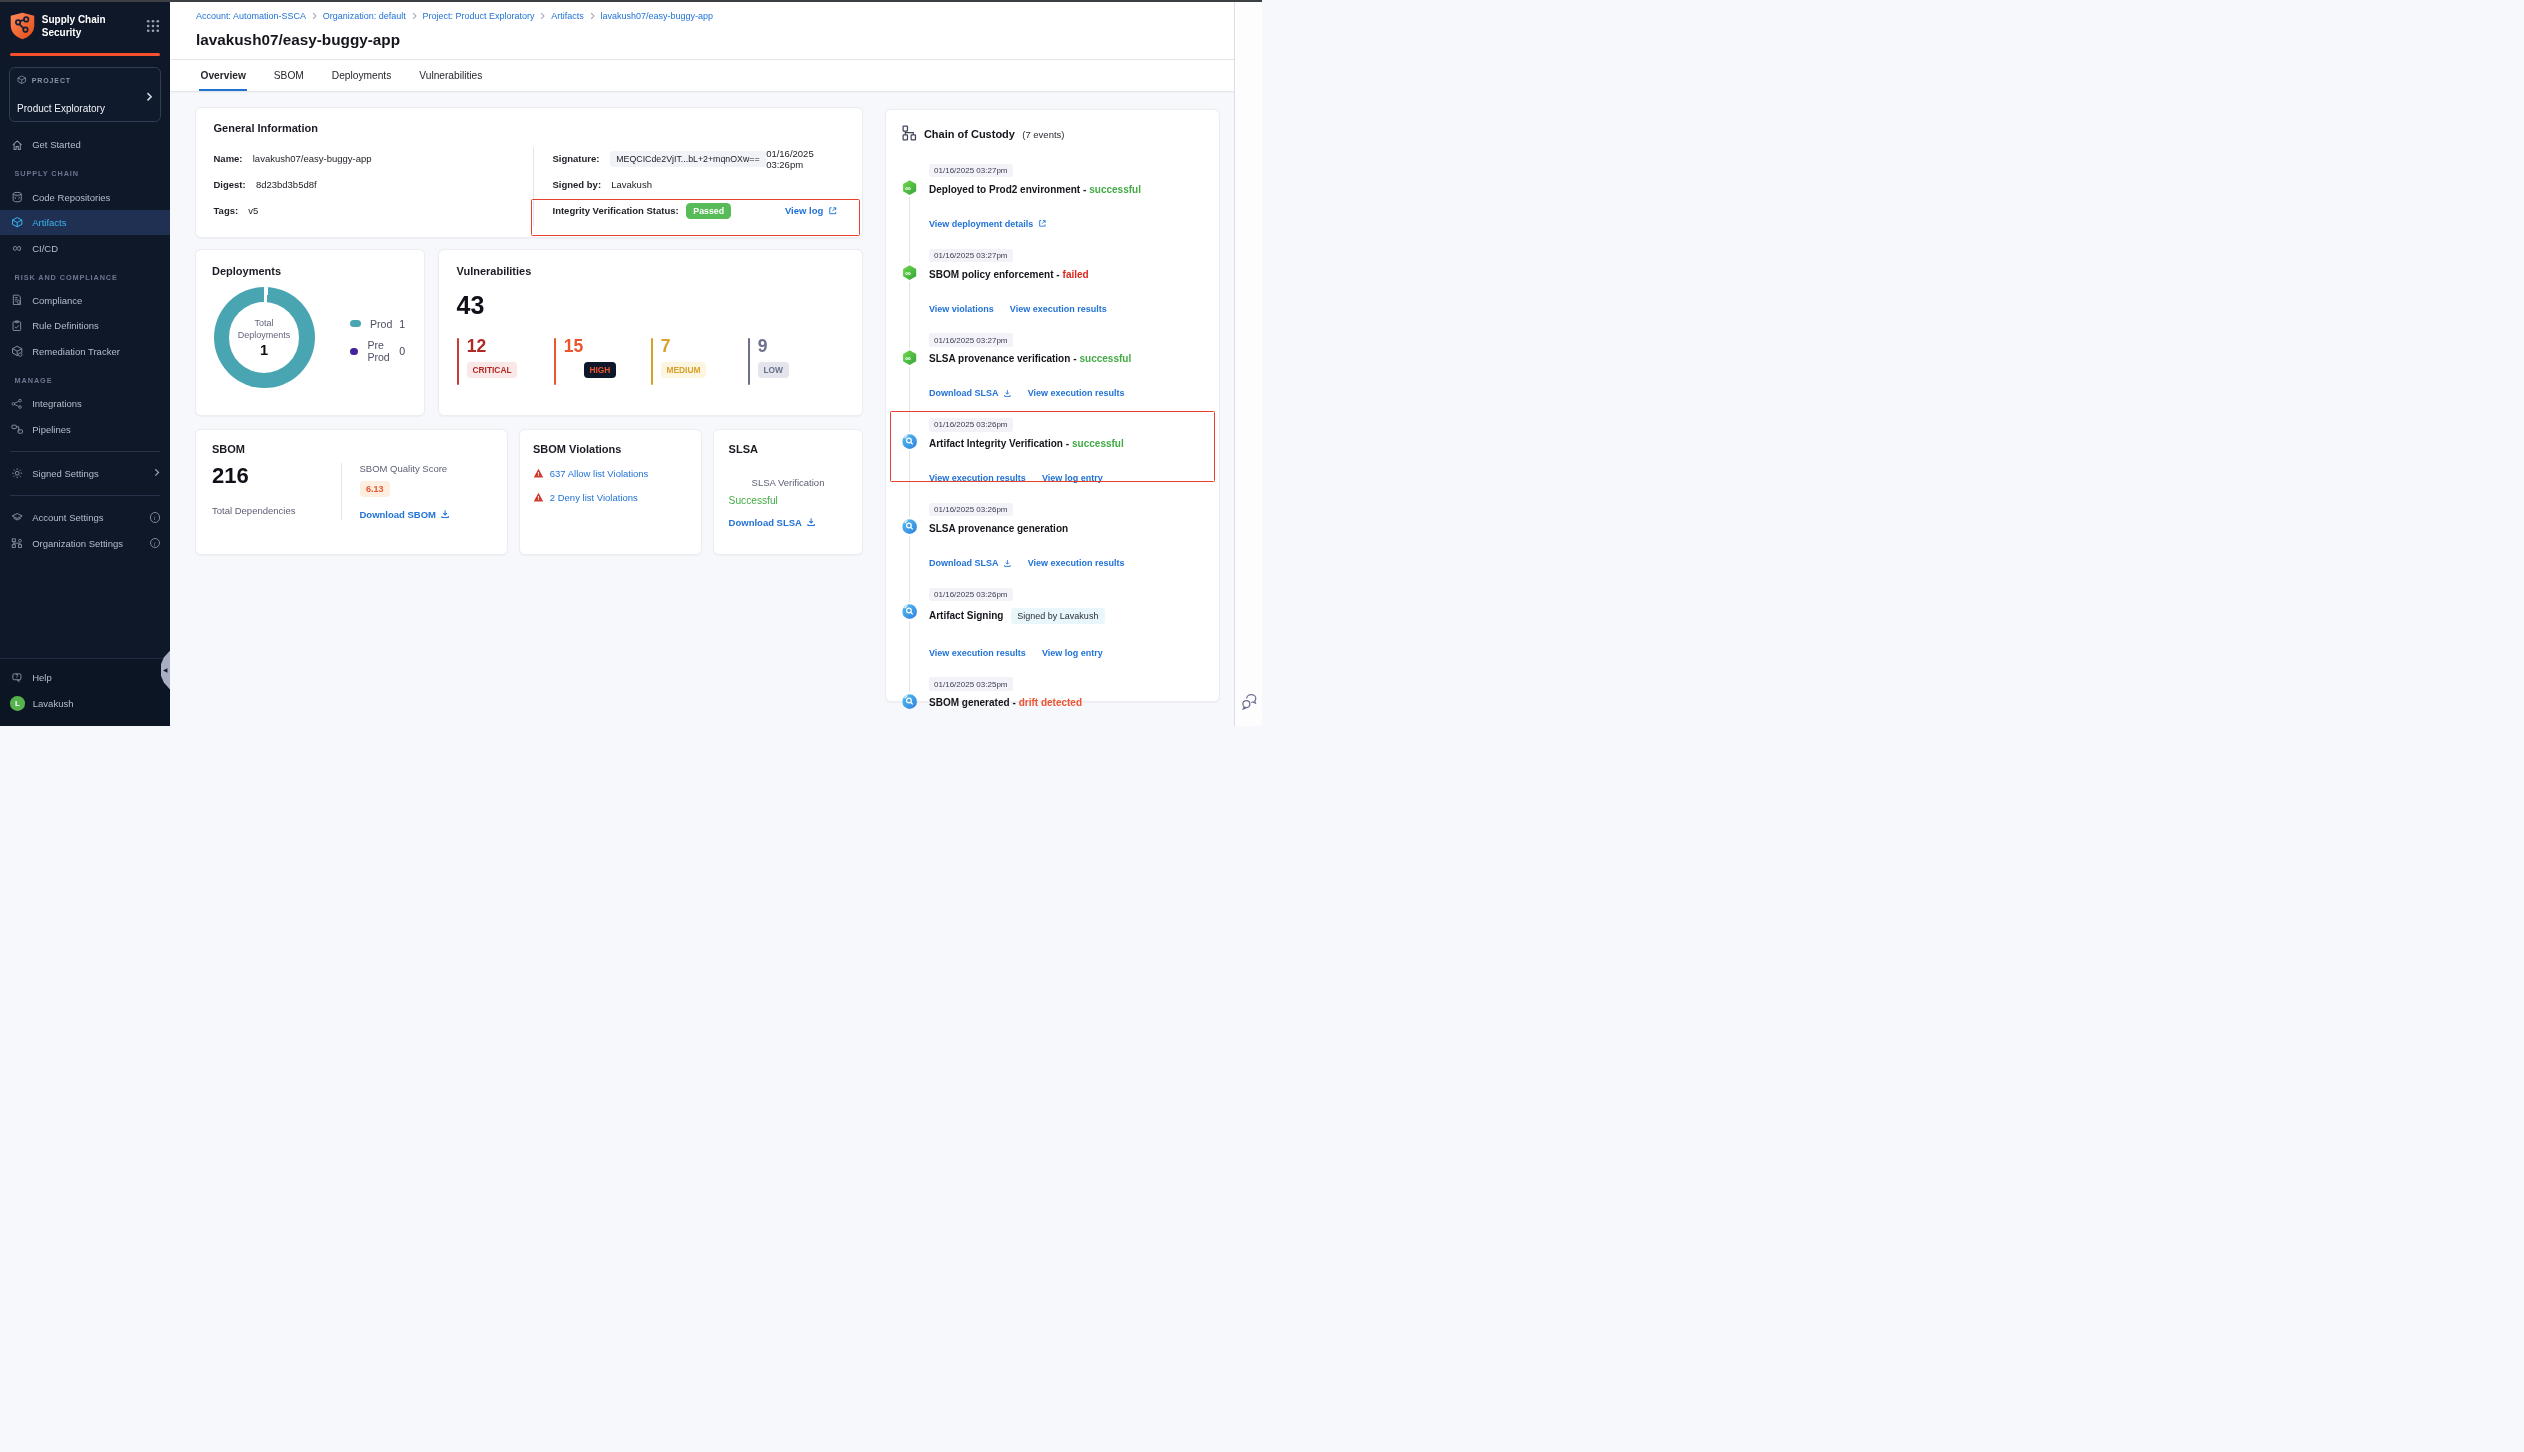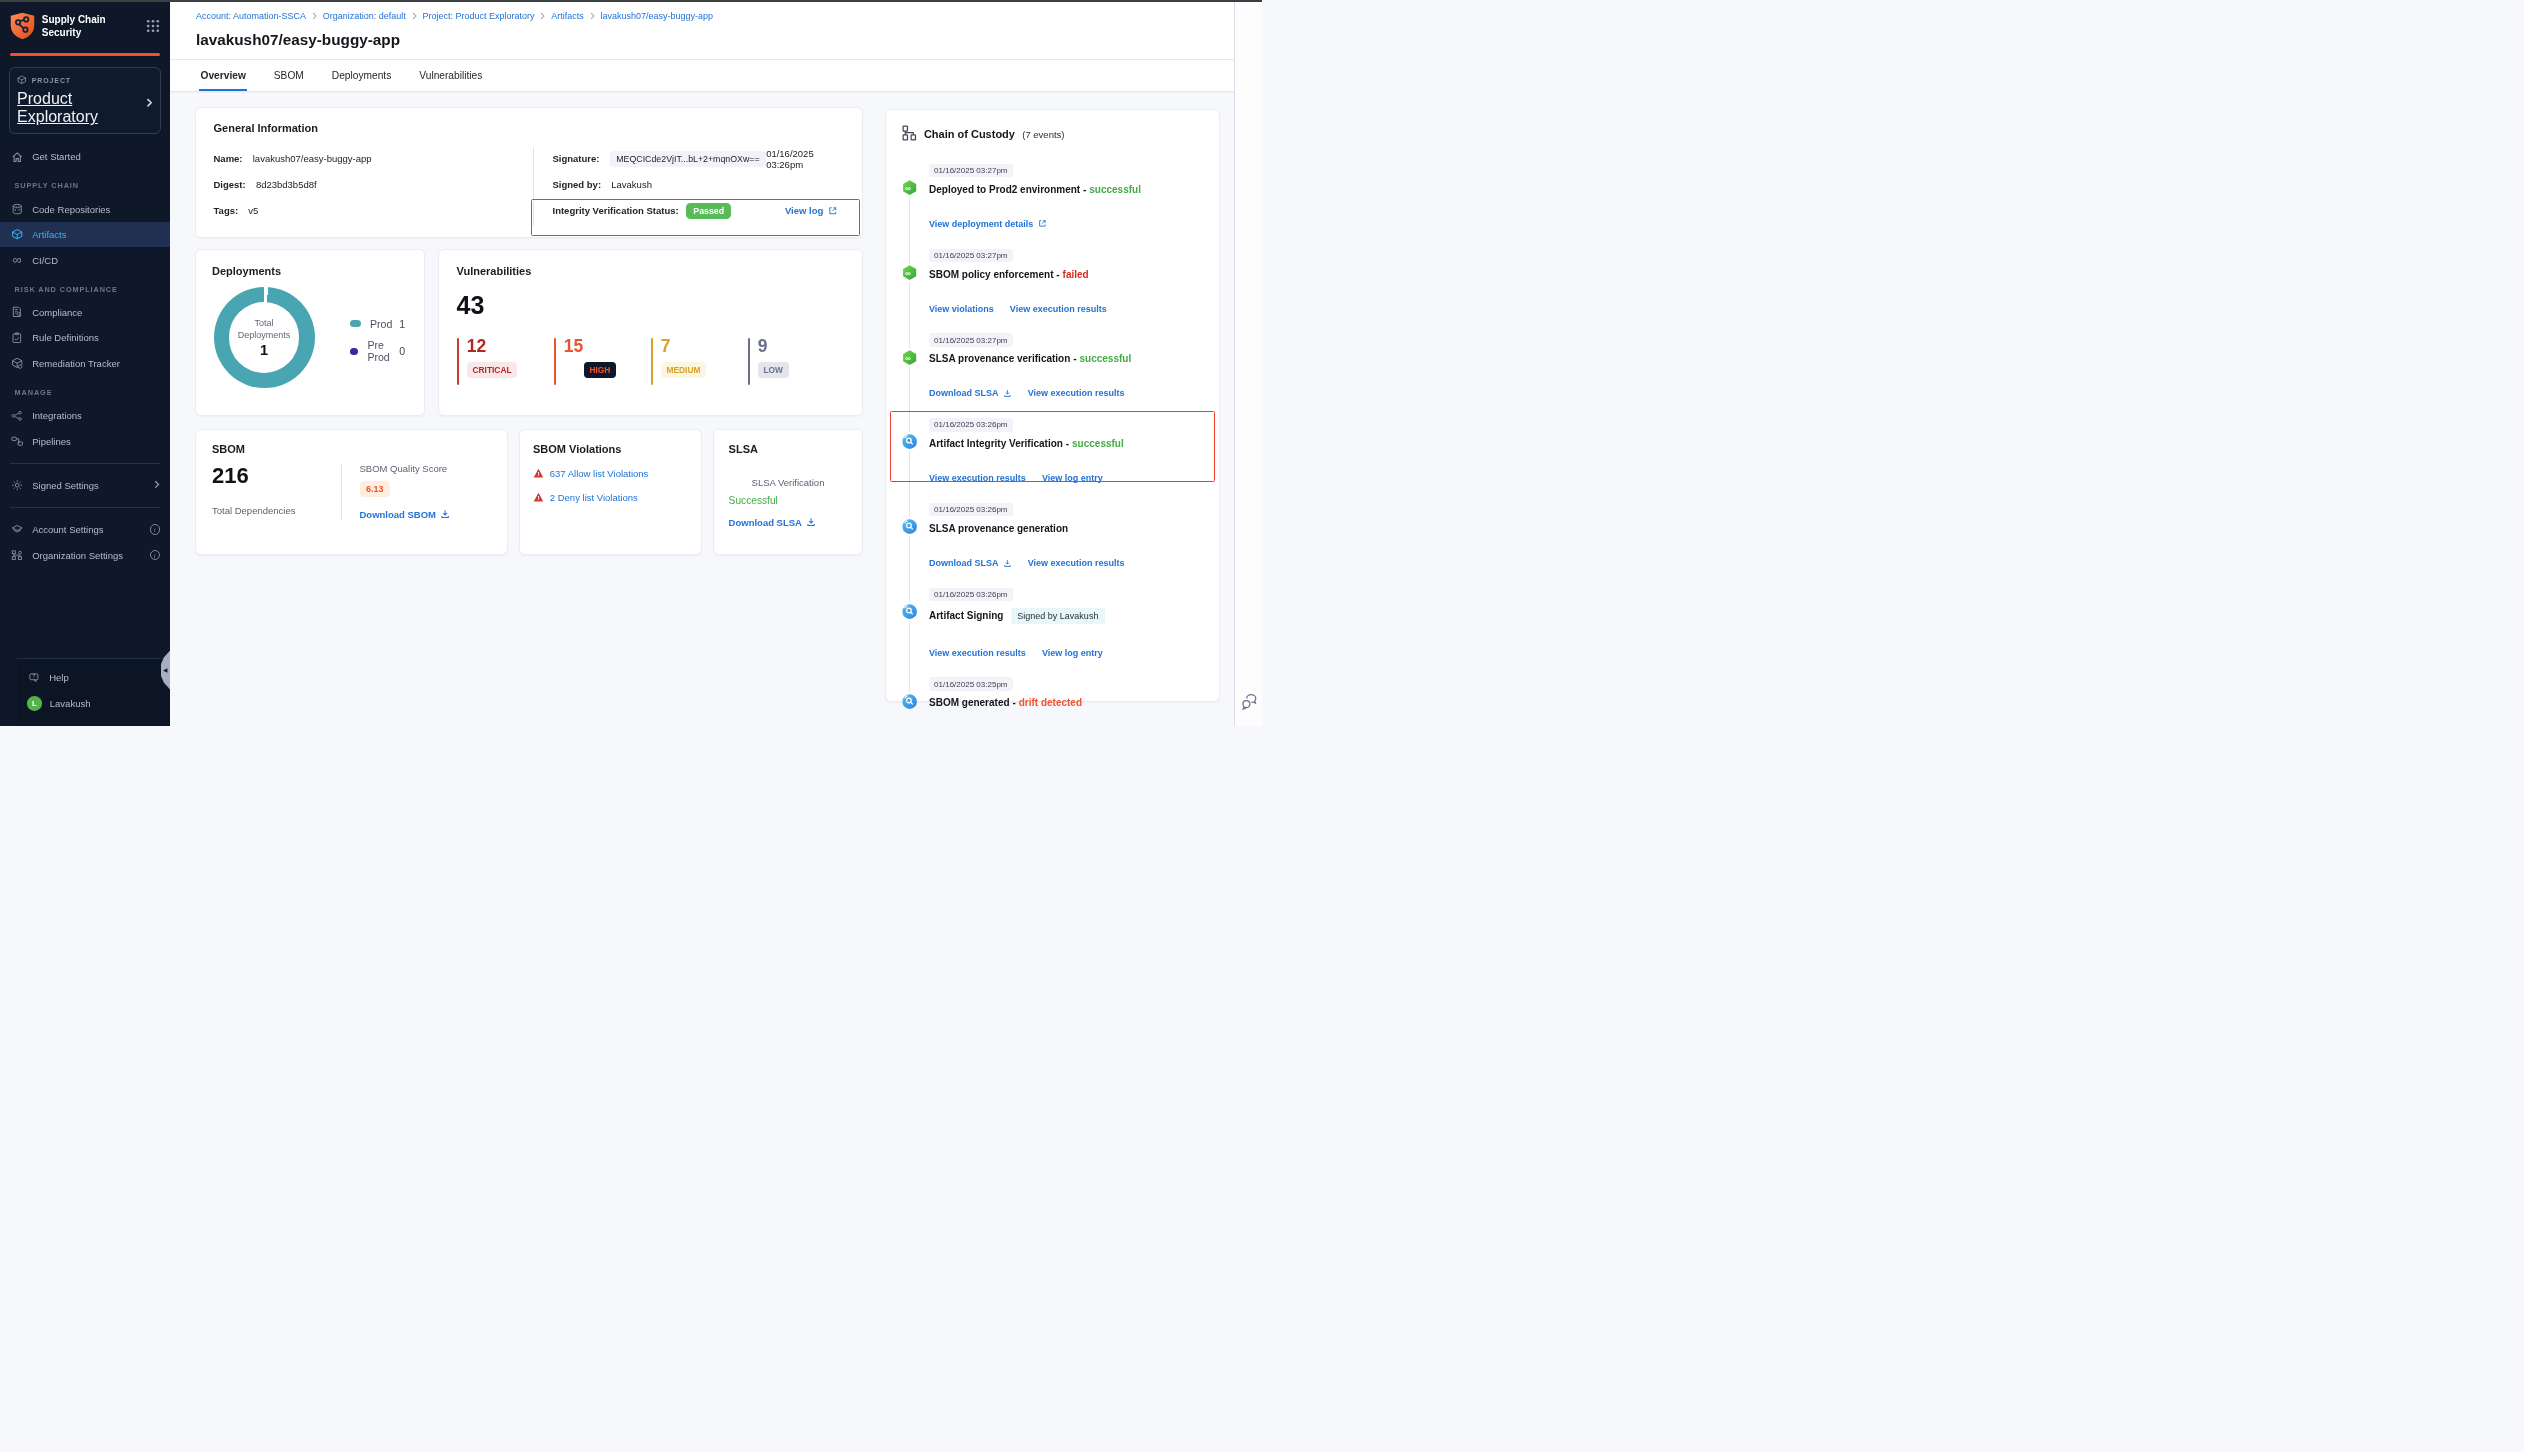--- a/index.html
+++ b/index.html
@@ -9,32 +9,32 @@
   .app { display:flex; height:725px; }
 
   
   .sidebar { position:relative; width:170px; flex:0 0 170px; background:#0e1828; color:#aeb4c4; }
   .logo-row { display:flex; align-items:center; gap:6.6px; padding:10.2px 8.8px 7.3px 10.2px; }
   .logo-text { flex:1; color:#fff; font-size:10px; font-weight:bold; line-height:1.25; }
   .grid-icon { margin-right:1.5px; }
   .logo-underline { height:2.2px; background:#f4502c; margin:4.4px 10.2px 0 10.2px; border-radius:1.5px; }
   .project-box { margin:11.7px 8.8px 4.4px 8.8px; border:0.7px solid #323c55; border-radius:5.8px; padding:6.6px 7.3px; cursor:pointer; position:relative; background:#0f1a2c; }
   .project-top { display:flex; align-items:center; gap:5.1px; font-size:7px; letter-spacing:0.9px; color:#8d94a8; font-weight:bold; }
-  .project-name { color:#f0f2f6; font-size:16px; margin-top:5px;text-decoration:underline; }
+  .project-name { color:#f0f2f6; font-size:10px; margin-top:18px; }
   .project-chevron { position:absolute; right:7.3px; top:50%; margin-top:-4.4px; }
   .nav-item { display:flex; align-items:center; gap:8px; height:25.6px; padding:0 10.2px; font-size:9.5px; color:#b6bccb; cursor:pointer; }
   .nav-item .ni-icon { width:14px; display:flex; justify-content:center; color:#8b93a8; }
   .nav-item.active { background:#203052; color:#3ab4f2; margin:0 0 0 0; }
   .nav-item.active .ni-icon { color:#3ab4f2; }
   .nav-item .spacer { flex:1; }
   .section-label { font-size:7.3px; letter-spacing:0.9px; color:#6d7590; padding:11.7px 10.2px 5.8px 14.6px; font-weight:bold; }
   .first-item { margin-top:10.2px; }
   .side-divider { border-top:0.7px solid #27314a; margin:8.8px 10.2px; }
   .info-circle { width:10.2px; height:10.2px; border:1px solid #7e879c; border-radius:50%; font-size:6.6px; color:#7e879c; display:flex; align-items:center; justify-content:center; font-style:italic; font-family:"Liberation Serif", serif; }
-  .sidebar-footer { position:absolute; left:17px; right:0; bottom:0; border-top:0.7px solid #222c43; background:#0c1524; padding:5.8px 0 10.2px 0; }
+  .sidebar-footer { position:absolute; left:0; right:0; bottom:0; border-top:0.7px solid #222c43; background:#0c1524; padding:5.8px 0 10.2px 0; }
   .avatar { width:14.6px; height:14.6px; border-radius:50%; background:#56b24c; color:#fff; font-size:8px; font-weight:bold; display:flex; align-items:center; justify-content:center; }
   .collapse-handle { position:absolute; right:0; top:649px; width:9.5px; height:39px; background:#a9aec2;
     clip-path:polygon(100% 0,100% 100%,35% 82%,0 62%,0 38%,35% 18%); display:flex; align-items:center; justify-content:center; cursor:pointer; }
   .collapse-handle span { color:#101b2e; font-size:5.8px; }
 
   
   main { position:relative; flex:1; display:flex; flex-direction:column; }
   .right-gutter { position:absolute; top:0; right:0; bottom:0; width:28px; background:#fdfdfe; border-left:0.7px solid #dcdde8; z-index:5; }
   .chat-fab { position:absolute; bottom:14.6px; left:5.8px; color:#6c7090; cursor:pointer; }
   header { background:#fff; }

